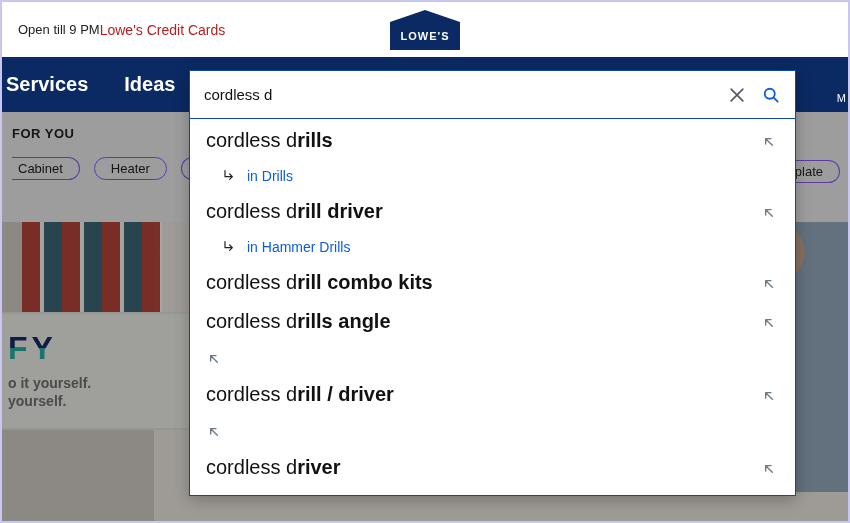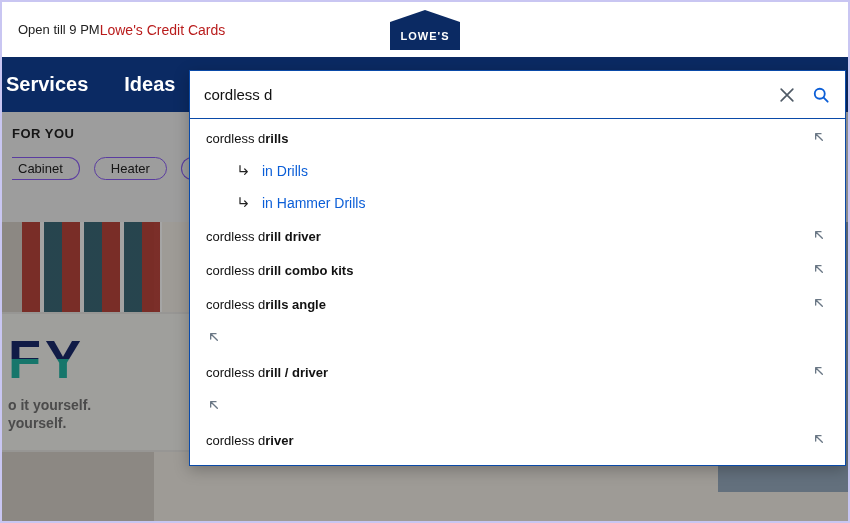--- a/index.html
+++ b/index.html
@@ -95,21 +95,21 @@
   .hero-card {
     position: absolute;
     top: 200px; left: -10px;
     width: 200px;
     background: #f5f4f0;
     border: 2px solid #e9e7e3;
     padding: 18px 14px;
     z-index: 2;
   }
   .hero-card .fy {
-    font-size: 54px;
+    font-size: 32px;
     font-weight: 900;
     letter-spacing: 4px;
     background: linear-gradient(180deg,#1a2a6c 0 50%, #23b6a5 50% 100%);
     -webkit-background-clip: text;
     background-clip: text;
     color: transparent;
     line-height: 1;
     margin-bottom: 10px;
   }
   .hero-card .line1, .hero-card .line2 {
@@ -160,21 +160,21 @@
     white-space: nowrap;
   }
   .chip.cut-left { padding-left: 6px; border-left: none; border-radius: 0 18px 18px 0; }
   .chip.cut-right { padding-right: 6px; border-right: none; border-radius: 18px 0 0 18px; }
 
   
   .search-panel {
     position: absolute;
     top: 68px;
     left: 187px;
-    width: 657px;
+    width: 607px;
     background: #fff;
     z-index: 50;
     border: 1px solid #0a4aa8;
     box-shadow: 0 4px 14px rgba(0,0,0,0.25);
   }
   .search-row {
     display: flex;
     align-items: center;
     height: 48px;
     border-bottom: 1px solid #0a4aa8;
@@ -198,31 +198,31 @@
   }
   .icon-btn.search { color: #0b5ed7; }
   .icon-btn svg { width: 20px; height: 20px; }
 
   .suggestions { padding: 2px 0 8px 0; }
   .sug {
     display: flex;
     align-items: center;
     justify-content: space-between;
     padding: 8px 16px;
-    font-size: 13px;
+    font-size: 20px;
     color: #111;
     cursor: pointer;
   }
   .sug .arrow {
     color: #6a7785;
     width: 18px; height: 18px;
   }
   .sug .arrow svg { width: 16px; height: 16px; }
   .sug.category {
-    padding-left: 46px;
+    padding-left: 31px;
     font-size: 14px;
     color: #0b5ed7;
   }
   .sug.category .inarrow {
     margin-right: 10px;
     color: #222;
     display: inline-flex;
   }
   .sug.category .inarrow svg { width: 16px; height: 16px; }
   .sug .text { flex: 1; }
@@ -307,35 +307,35 @@
           </svg></span>
       </div>
       <div class="sug category">
         <span class="inarrow">
           <svg viewBox="0 0 24 24">
             <path d="M6 4v9h11M13 9l4 4-4 4" stroke="currentColor" stroke-width="1.8" fill="none" stroke-linecap="round" stroke-linejoin="round"></path>
           </svg>
         </span>
         <span class="text">in Drills</span>
       </div>
+      <div class="sug">
+        <span class="text">cordless d<b>rill driver</b></span>
+        <span class="arrow"><svg viewBox="0 0 24 24">
+            <path d="M17 17L7 7M7 7h8M7 7v8" stroke="currentColor" stroke-width="2" fill="none" stroke-linecap="round" stroke-linejoin="round"></path>
+          </svg></span>
+      </div>
       <div class="sug category">
         <span class="inarrow">
           <svg viewBox="0 0 24 24">
             <path d="M6 4v9h11M13 9l4 4-4 4" stroke="currentColor" stroke-width="1.8" fill="none" stroke-linecap="round" stroke-linejoin="round"></path>
           </svg>
         </span>
         <span class="text">in Hammer Drills</span>
       </div>
       <div class="sug">
-        <span class="text">cordless d<b>rill driver</b></span>
-        <span class="arrow"><svg viewBox="0 0 24 24">
-            <path d="M17 17L7 7M7 7h8M7 7v8" stroke="currentColor" stroke-width="2" fill="none" stroke-linecap="round" stroke-linejoin="round"></path>
-          </svg></span>
-      </div>
-      <div class="sug">
         <span class="text">cordless d<b>rill combo kits</b></span>
         <span class="arrow"><svg viewBox="0 0 24 24">
             <path d="M17 17L7 7M7 7h8M7 7v8" stroke="currentColor" stroke-width="2" fill="none" stroke-linecap="round" stroke-linejoin="round"></path>
           </svg></span>
       </div>
       <div class="sug">
         <span class="text">cordless d<b>rills angle</b></span>
         <span class="arrow"><svg viewBox="0 0 24 24">
             <path d="M17 17L7 7M7 7h8M7 7v8" stroke="currentColor" stroke-width="2" fill="none" stroke-linecap="round" stroke-linejoin="round"></path>
           </svg></span>

